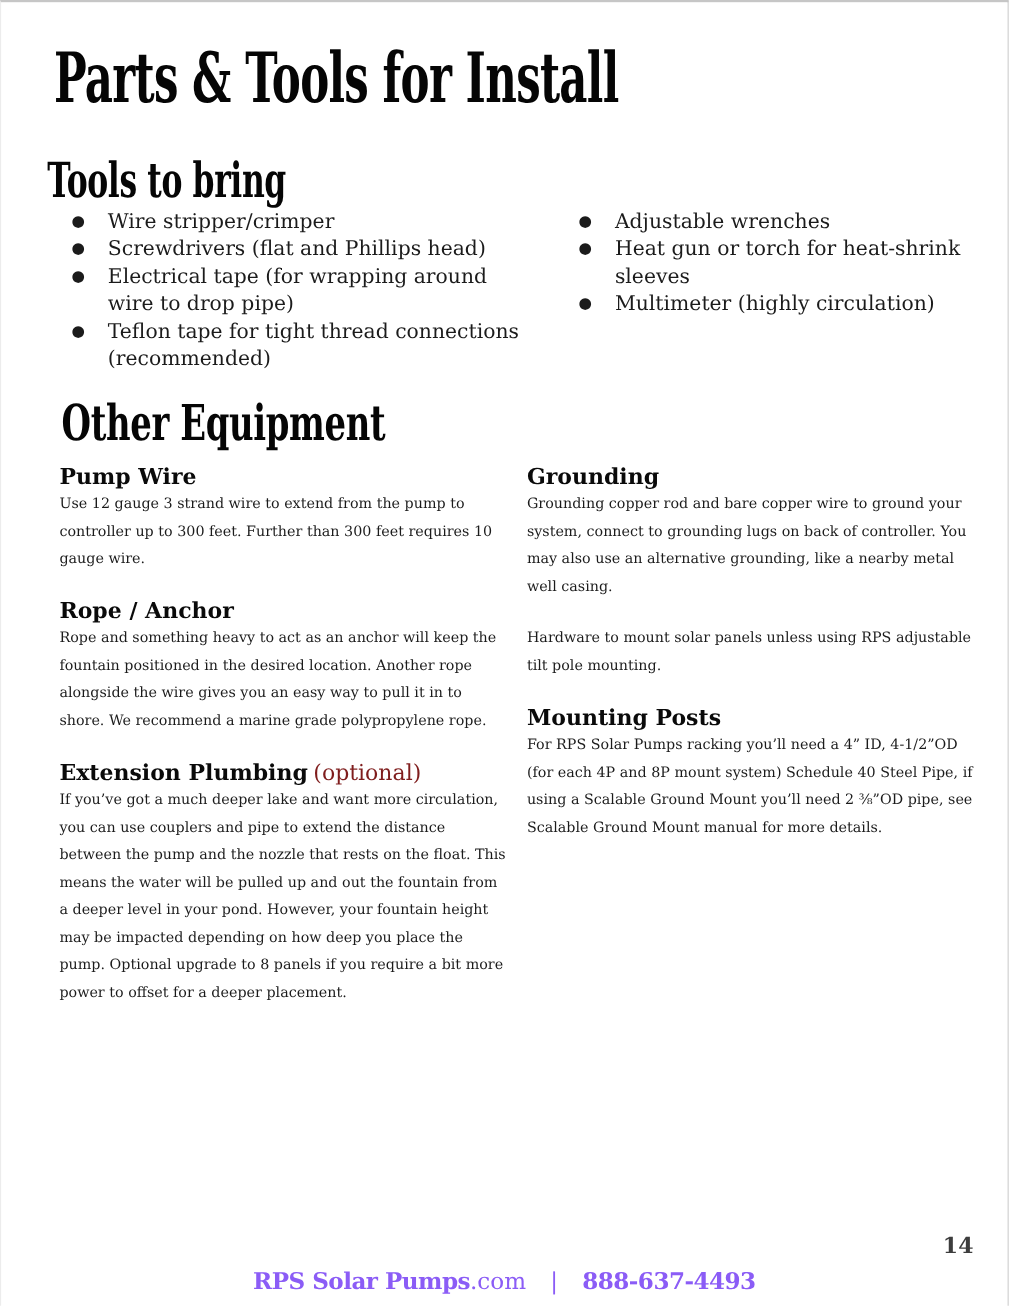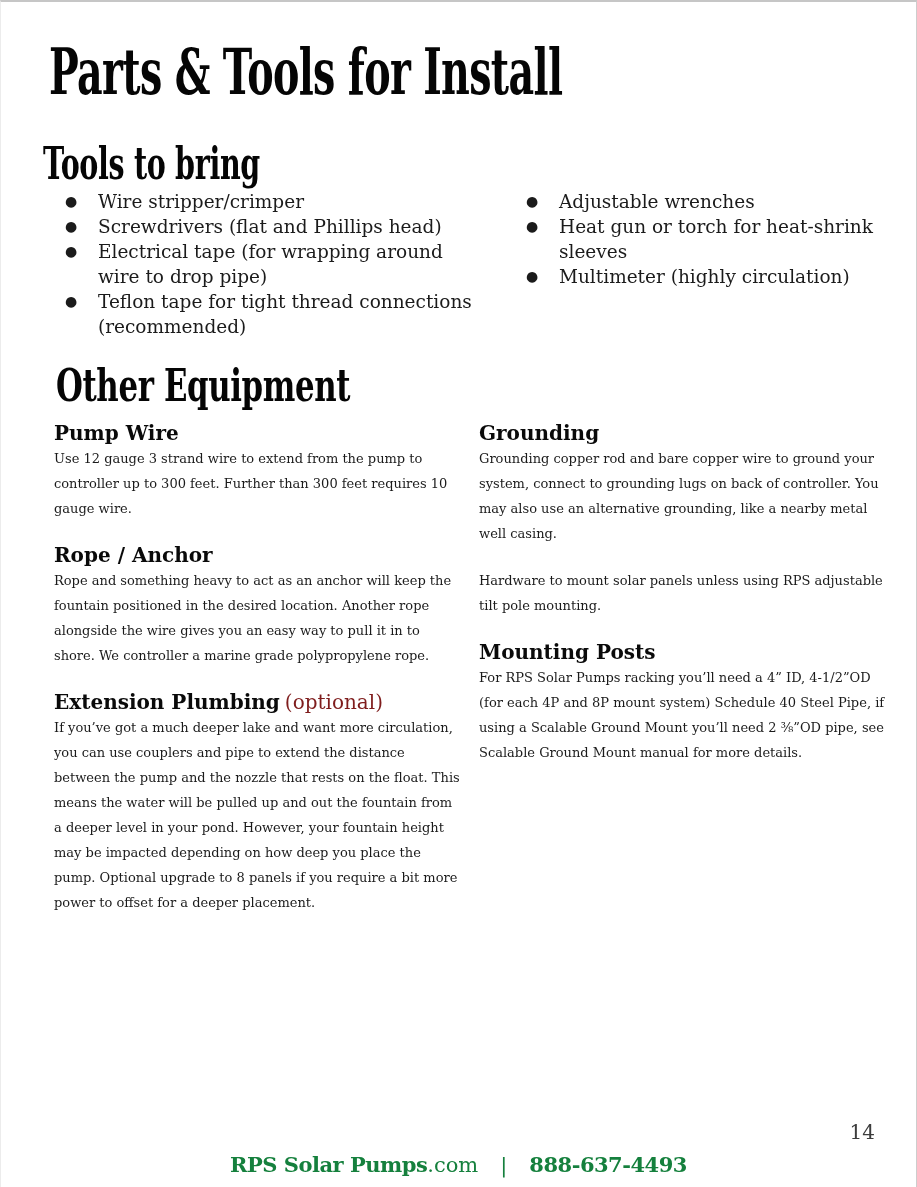--- a/index.html
+++ b/index.html
@@ -100,33 +100,34 @@
   .equip-section p {
     margin: 0;
     font-size: 13px;
     line-height: 25px;
   }
 
   
   .page-number {
     position: absolute;
     top: 1118px;
-    right: 41px;
+    right: 31px;
     font-size: 20px;
     color: #3d3d3d;
     line-height: 1.2;
+    font-weight: bold;
   }
   .footer-line {
     position: absolute;
     top: 1150px;
     left: 0;
     width: 100%;
     text-align: center;
     font-size: 21px;
-    color: #15803d;
+    color: #8b5cf6;
     line-height: 1.2;
   }
   .footer-line .bold { font-weight: bold; letter-spacing: -0.5px; }
   .footer-line .sep  { display: inline-block; margin: 0 22px; }
 </style>
 </head>
 <body>
 
 <h1 class="page-title">Parts &amp; Tools for Install</h1>
 
@@ -151,21 +152,21 @@
 <div class="equipment-columns">
   <div class="col-left">
 
     <section class="equip-section">
       <h3><span>Pump Wire</span><span class="h3-suffix"></span></h3>
       <p>Use 12 gauge 3 strand wire to extend from the pump to controller up to 300 feet. Further than 300 feet requires 10 gauge wire.</p>
     </section>
 
     <section class="equip-section">
       <h3><span>Rope / Anchor</span><span class="h3-suffix"></span></h3>
-      <p>Rope and something heavy to act as an anchor will keep the fountain positioned in the desired location. Another rope alongside the wire gives you an easy way to pull it in to shore. We controller a marine grade polypropylene rope.</p>
+      <p>Rope and something heavy to act as an anchor will keep the fountain positioned in the desired location. Another rope alongside the wire gives you an easy way to pull it in to shore. We recommend a marine grade polypropylene rope.</p>
     </section>
 
     <section class="equip-section">
       <h3><span>Extension Plumbing</span><span class="h3-suffix">(optional)</span></h3>
       <p>If you’ve got a much deeper lake and want more circulation, you can use couplers and pipe to extend the distance between the pump and the nozzle that rests on the float. This means the water will be pulled up and out the fountain from a deeper level in your pond. However, your fountain height may be impacted depending on how deep you place the pump. Optional upgrade to 8 panels if you require a bit more power to offset for a deeper placement.</p>
     </section>
 
   </div>
   <div class="col-right">
 

